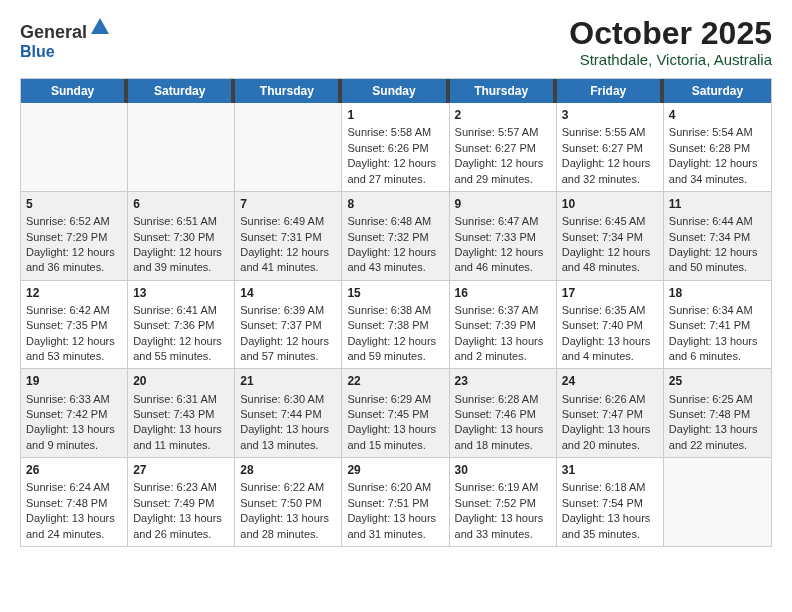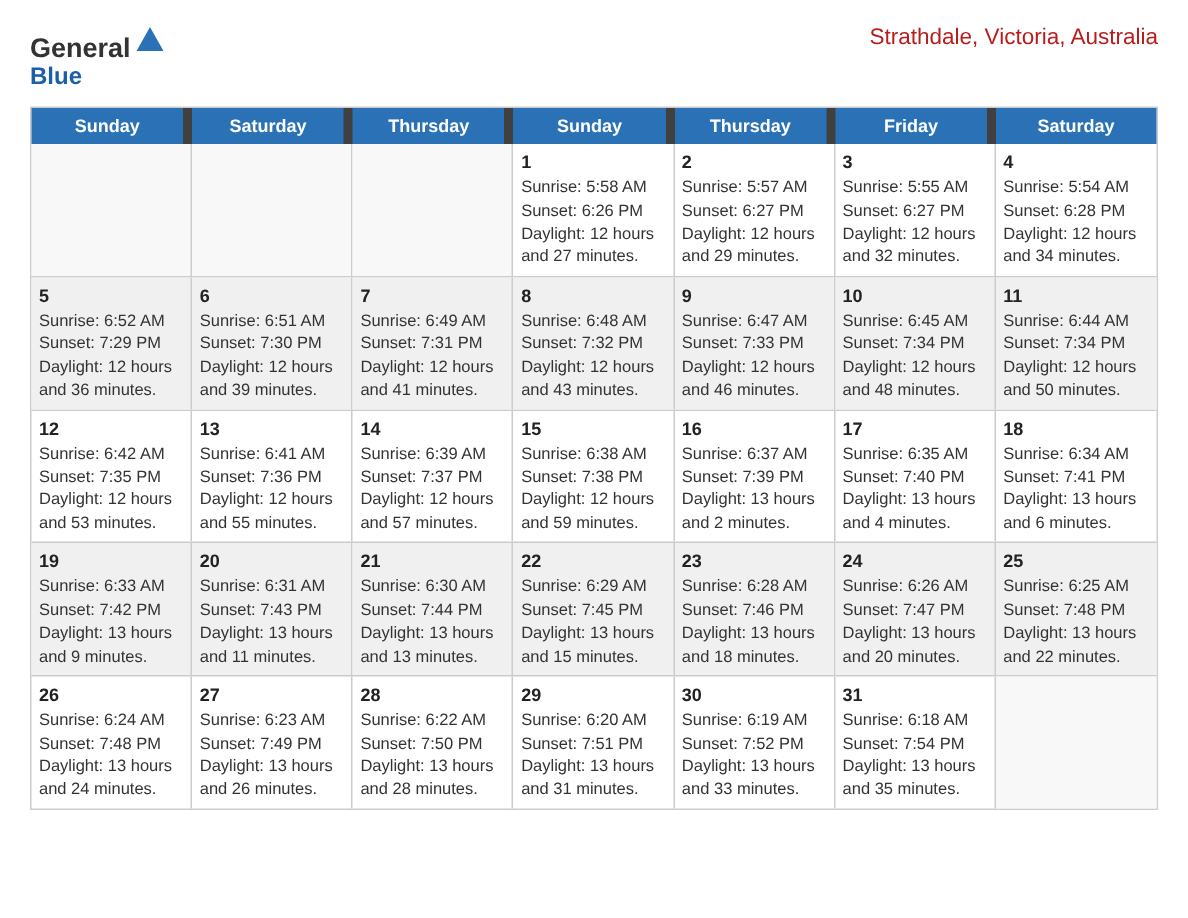--- a/index.html
+++ b/index.html
@@ -47,40 +47,40 @@
       text-align: right;
     }
     .month-title {
       font-size: 32px;
       font-weight: bold;
       color: #222;
       line-height: 1.1;
     }
     .location {
       font-size: 15px;
-      color: #b91c1c;
+      color: #14532d;
     }
     .calendar {
       flex: 1;
       display: flex;
       flex-direction: column;
       border: 1px solid #ccc;
     }
     .cal-header {
       display: grid;
       grid-template-columns: repeat(7, 1fr);
       background: #2a72b5;
     }
     .cal-header-cell {
       color: #fff;
       font-size: 12px;
       font-weight: bold;
       text-align: center;
       padding: 5px 2px;
-      border-right: 6px solid #404040;
+      border-right: 4px solid #404040;
     }
     .cal-header-cell:last-child { border-right: none; }
     .cal-body {
       flex: 1;
       display: flex;
       flex-direction: column;
     }
     .cal-row {
       display: grid;
       grid-template-columns: repeat(7, 1fr);
@@ -119,20 +119,21 @@
   <div class="header">
     <div class="logo">
       <span>
         <span class="logo-text-general">General</span><svg class="logo-icon" viewBox="0 0 22 22">
             <polygon points="11,2 20,18 2,18" fill="#2a72b5"></polygon>
           </svg><br>
         <span class="logo-text-blue">Blue</span>
       </span>
     </div>
     <div class="title-section">
+      <div class="month-title">October 2025</div>
       <div class="location">Strathdale, Victoria, Australia</div>
     </div>
   </div>
 
   <div class="calendar">
     <div class="cal-header">
       <div class="cal-header-cell">Sunday</div>
       <div class="cal-header-cell">Saturday</div>
       <div class="cal-header-cell">Thursday</div>
       <div class="cal-header-cell">Sunday</div>

